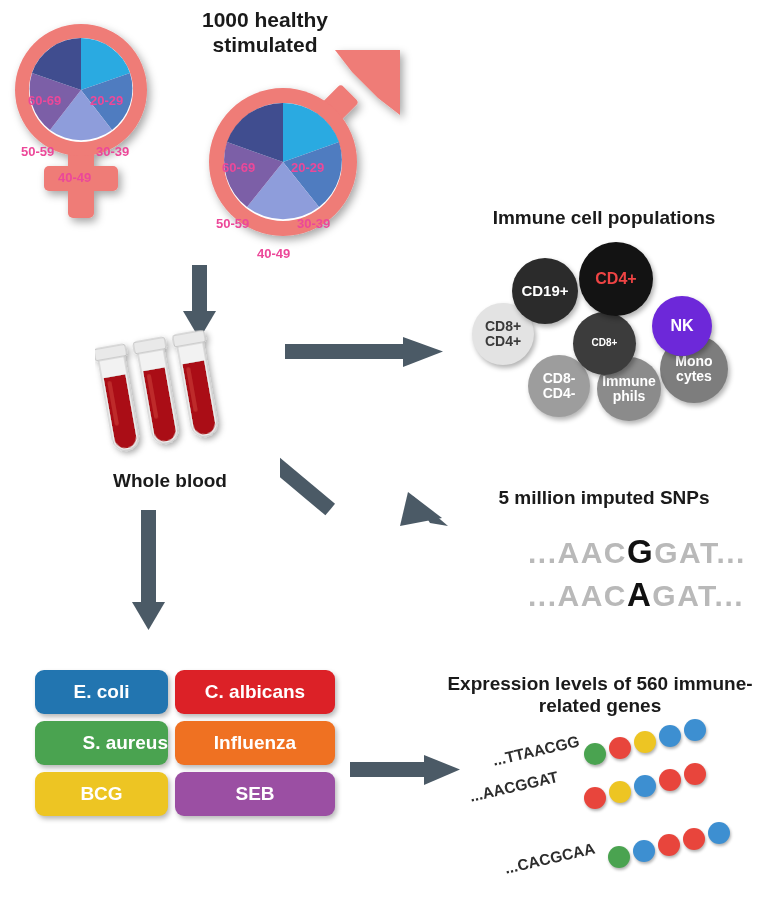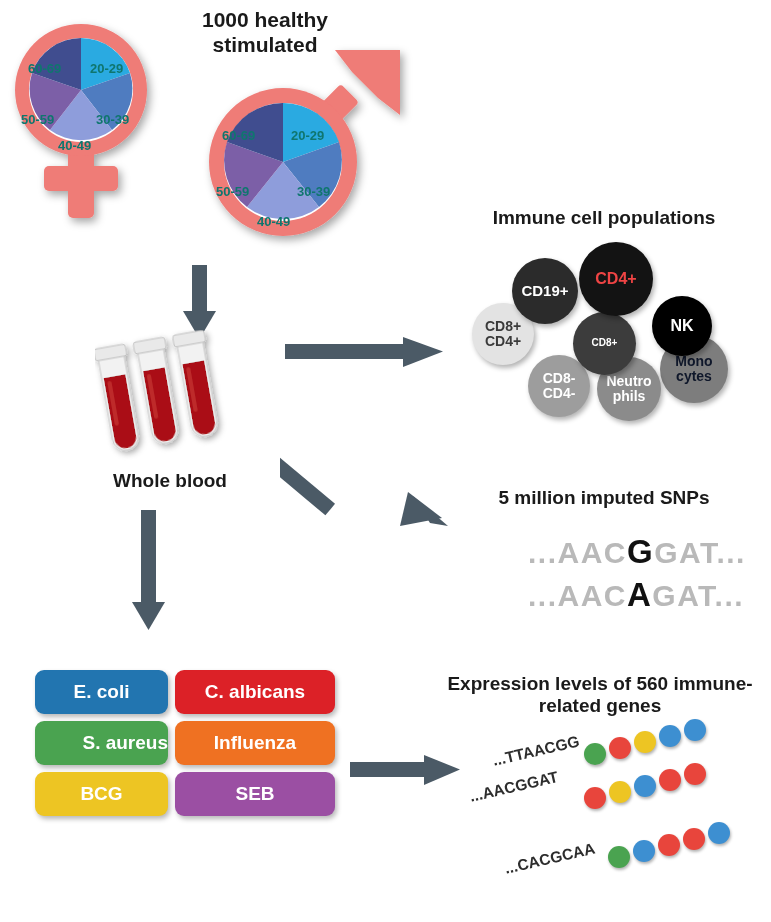--- a/index.html
+++ b/index.html
@@ -48,26 +48,27 @@
   #blood-label {
     left: 75px; top: 470px; width: 190px;
     font-size: 19px;
   }
 
   
   .pie-wrap { position: absolute; }
   .pie-svg { display: block; }
   .pie-label {
     position: absolute;
-    color: #0f766e;
+    color: #ec4899;
     font-weight: bold;
     font-size: 13px;
     white-space: nowrap;
     text-align: center;
     pointer-events: none;
+    margin-top: 32px;
   }
 
   
   .arrow-svg { position: absolute; }
 
   
   .cell {
     position: absolute;
     border-radius: 50%;
     display: flex;
@@ -262,27 +263,27 @@
   </svg>
 
   <div class="title abs" id="immune-title">Immune cell populations</div>
 
   <div class="cell" style="left:472px; top:303px; width:62px; height:62px; background:#e3e3e3; color:#3a3a3a; font-size:14px;">
     <span>CD8+ CD4+</span>
   </div>
   <div class="cell" style="left:528px; top:355px; width:62px; height:62px; background:#9d9d9d; color:#ffffff; font-size:14px;">
     <span>CD8- CD4-</span>
   </div>
-  <div class="cell" style="left:660px; top:335px; width:68px; height:68px; background:#7d7d7d; color:#0f172a; font-size:14px;">
+  <div class="cell" style="left:660px; top:335px; width:68px; height:68px; background:#7d7d7d; color:#ffffff; font-size:14px;">
     <span>Mono cytes</span>
   </div>
   <div class="cell" style="left:597px; top:357px; width:64px; height:64px; background:#8b8b8b; color:#ffffff; font-size:14px;">
-    <span>Neutro phils</span>
-  </div>
-  <div class="cell" style="left:652px; top:296px; width:60px; height:60px; background:#000000; color:#ffffff; font-size:16px;">
+    <span>Immune phils</span>
+  </div>
+  <div class="cell" style="left:652px; top:296px; width:60px; height:60px; background:#6d28d9; color:#ffffff; font-size:16px;">
     <span>NK</span>
   </div>
   <div class="cell" style="left:573px; top:312px; width:63px; height:63px; background:#3c3c3c; color:#ffffff; font-size:10px;">
     <span>CD8+</span>
   </div>
   <div class="cell" style="left:512px; top:258px; width:66px; height:66px; background:#2b2b2b; color:#ffffff; font-size:15px;">
     <span>CD19+</span>
   </div>
   <div class="cell" style="left:579px; top:242px; width:74px; height:74px; background:#131313; color:#ef4444; font-size:16px;">
     <span>CD4+</span>

